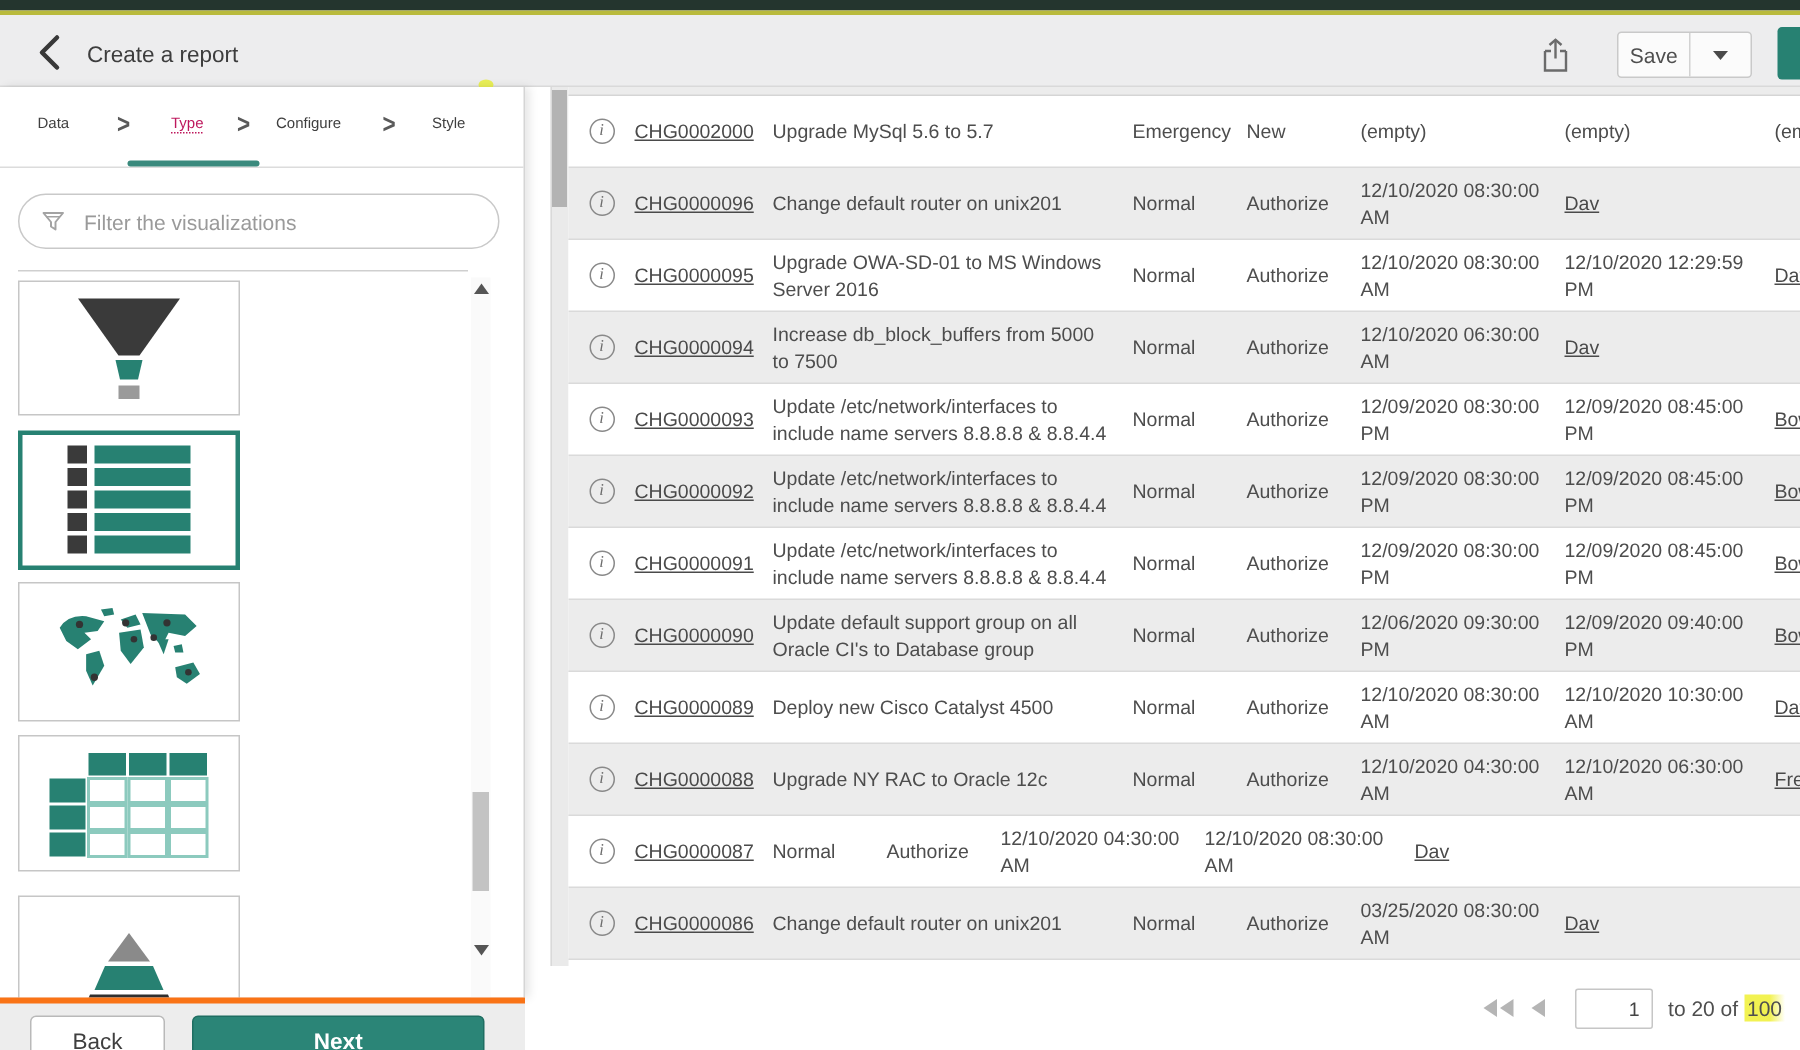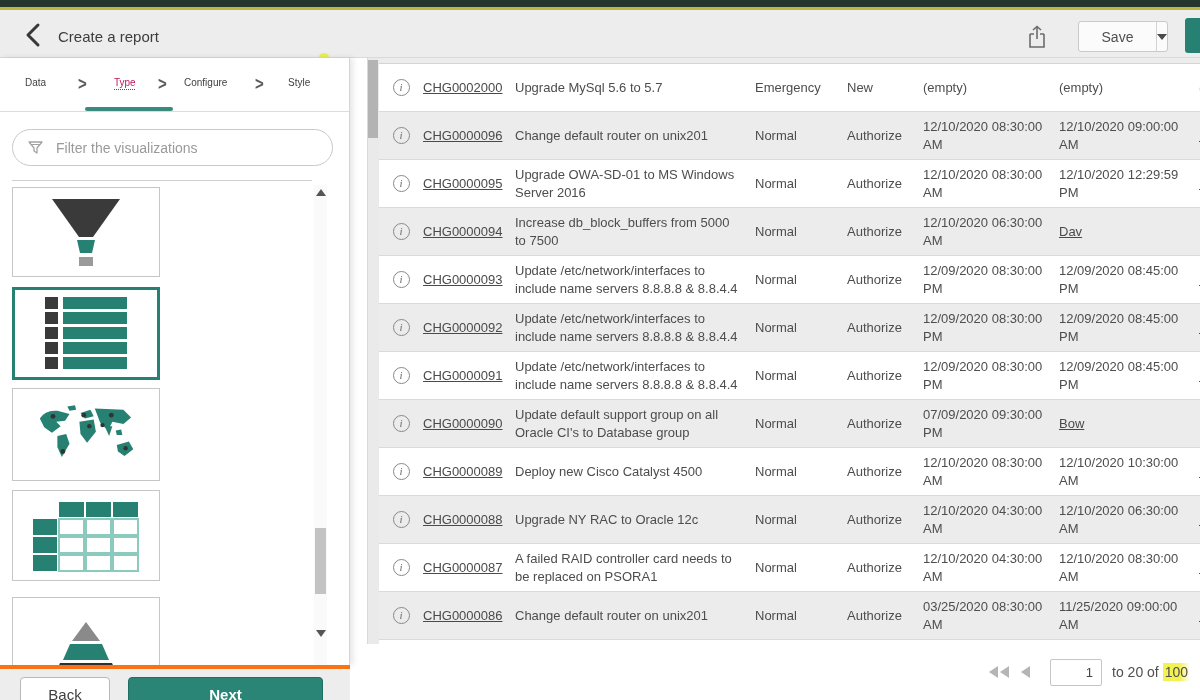--- a/index.html
+++ b/index.html
@@ -10,21 +10,21 @@
   
   .top-dark  { position:absolute; left:0; top:0; width:1200px; height:7px; background:#24352e; }
   .top-yellow{ position:absolute; left:0; top:7px; width:1200px; height:3px; background:#b9ba3c; }
   .app-header{ position:absolute; left:0; top:10px; width:1200px; height:48px; background:#ededee;
                border-bottom:1px solid #d9d9d9; }
   .back-btn { position:absolute; left:20px; top:12px; width:30px; height:26px; cursor:pointer; }
   .page-title { position:absolute; left:58px; top:18px; font-size:15px; color:#3d3d3d; }
   .share-btn { position:absolute; left:1026px; top:14px; width:26px; height:26px; }
   .save-group { position:absolute; left:1078px; top:11px; width:90px; height:31px; background:#fbfbfb;
                 border:1px solid #c9c9c9; border-radius:3px; display:flex; }
-  .save-main { width:78px; height:100%; display:flex; align-items:center; justify-content:center;
+  .save-main { width:48px; height:100%; display:flex; align-items:center; justify-content:center;
                font-size:14px; color:#4f4f4f; border-right:1px solid #d2d2d2; cursor:pointer; }
   .save-caret { flex:1; display:flex; align-items:center; justify-content:center; cursor:pointer; }
   .caret-down { width:0; height:0; border-left:5px solid transparent; border-right:5px solid transparent;
                 border-top:6px solid #4a4a4a; }
   .edge-teal-btn { position:absolute; left:1185px; top:8px; width:15px; height:35px; background:#278172;
                    border-radius:3px 0 0 3px; }
   .yellow-dot { position:absolute; left:319px; top:53px; width:10px; height:7px; background:#e8ef3c;
                 border-radius:50%; opacity:.85; }
 
   
@@ -83,21 +83,21 @@
           background:#fff; font-size:13px; color:#4d4d4d; }
   .trow.alt { background:#ececec; }
   .c-info { width:44px; display:flex; justify-content:center; }
   .info-icon { width:17px; height:17px; border:1px solid #898989; border-radius:50%; color:#6d6d6d;
                font-size:11px; line-height:15px; text-align:center; font-style:italic;
                font-family:"Liberation Serif","DejaVu Serif",serif; cursor:pointer; }
   .c-num { width:92px; }
   .c-num a, .c-asg a { color:#4a4a4a; text-decoration:underline; cursor:pointer; }
   .c-desc { width:240px; padding-right:14px; line-height:1.35; }
   .c-pri { width:76px; }
-  .c-state { width:76px;margin-left:16px; }
+  .c-state { width:76px; }
   .c-start { width:136px; padding-right:8px; line-height:1.35; }
   .c-end { width:140px; padding-right:8px; line-height:1.35; }
   .c-asg { width:80px; white-space:nowrap; }
 
   
   .pager { position:absolute; right:10px; top:598px; height:32px; display:flex; align-items:center; }
   .pg-icon { display:flex; align-items:center; margin-right:12px; cursor:pointer; }
   .pg-tri { width:0; height:0; border-top:6px solid transparent; border-bottom:6px solid transparent;
             border-right:9px solid #b5b5b5; }
   .pg-tri + .pg-tri { margin-left:2px; }
@@ -289,21 +289,20 @@
     <div class="c-info">
       <span class="info-icon">i</span>
     </div>
     <div class="c-num">
       <a class="f-num">CHG0000096</a>
     </div>
     <div class="c-desc f-desc">Change default router on unix201</div>
     <div class="c-pri f-pri">Normal</div>
     <div class="c-state f-state">Authorize</div>
     <div class="c-start f-start">12/10/2020 08:30:00 AM</div>
-    <div class="c-end f-end">12/10/2020 09:00:00 AM</div>
     <div class="c-asg">
       <a class="f-asg">Dav</a>
     </div>
   </div>
 
   <div class="trow">
     <div class="c-info">
       <span class="info-icon">i</span>
     </div>
     <div class="c-num">
@@ -389,21 +388,22 @@
   <div class="trow alt">
     <div class="c-info">
       <span class="info-icon">i</span>
     </div>
     <div class="c-num">
       <a class="f-num">CHG0000090</a>
     </div>
     <div class="c-desc f-desc">Update default support group on all Oracle CI's to Database group</div>
     <div class="c-pri f-pri">Normal</div>
     <div class="c-state f-state">Authorize</div>
-    <div class="c-start f-start">07/09/2020 09:30:00 PM</div>
+    <div class="c-start f-start">12/06/2020 09:30:00 PM</div>
+    <div class="c-end f-end">12/09/2020 09:40:00 PM</div>
     <div class="c-asg">
       <a class="f-asg">Bow</a>
     </div>
   </div>
 
   <div class="trow">
     <div class="c-info">
       <span class="info-icon">i</span>
     </div>
     <div class="c-num">
@@ -436,42 +436,40 @@
     </div>
   </div>
 
   <div class="trow">
     <div class="c-info">
       <span class="info-icon">i</span>
     </div>
     <div class="c-num">
       <a class="f-num">CHG0000087</a>
     </div>
-    <div class="c-desc f-desc">A failed RAID controller card needs to be replaced on PSORA1</div>
     <div class="c-pri f-pri">Normal</div>
     <div class="c-state f-state">Authorize</div>
     <div class="c-start f-start">12/10/2020 04:30:00 AM</div>
     <div class="c-end f-end">12/10/2020 08:30:00 AM</div>
     <div class="c-asg">
       <a class="f-asg">Dav</a>
     </div>
   </div>
 
   <div class="trow alt">
     <div class="c-info">
       <span class="info-icon">i</span>
     </div>
     <div class="c-num">
       <a class="f-num">CHG0000086</a>
     </div>
     <div class="c-desc f-desc">Change default router on unix201</div>
     <div class="c-pri f-pri">Normal</div>
     <div class="c-state f-state">Authorize</div>
     <div class="c-start f-start">03/25/2020 08:30:00 AM</div>
-    <div class="c-end f-end">11/25/2020 09:00:00 AM</div>
     <div class="c-asg">
       <a class="f-asg">Dav</a>
     </div>
   </div>
 </div>
     </div>
 
     <div class="pager">
       <span class="pg-icon">
         <span class="pg-tri"></span>

